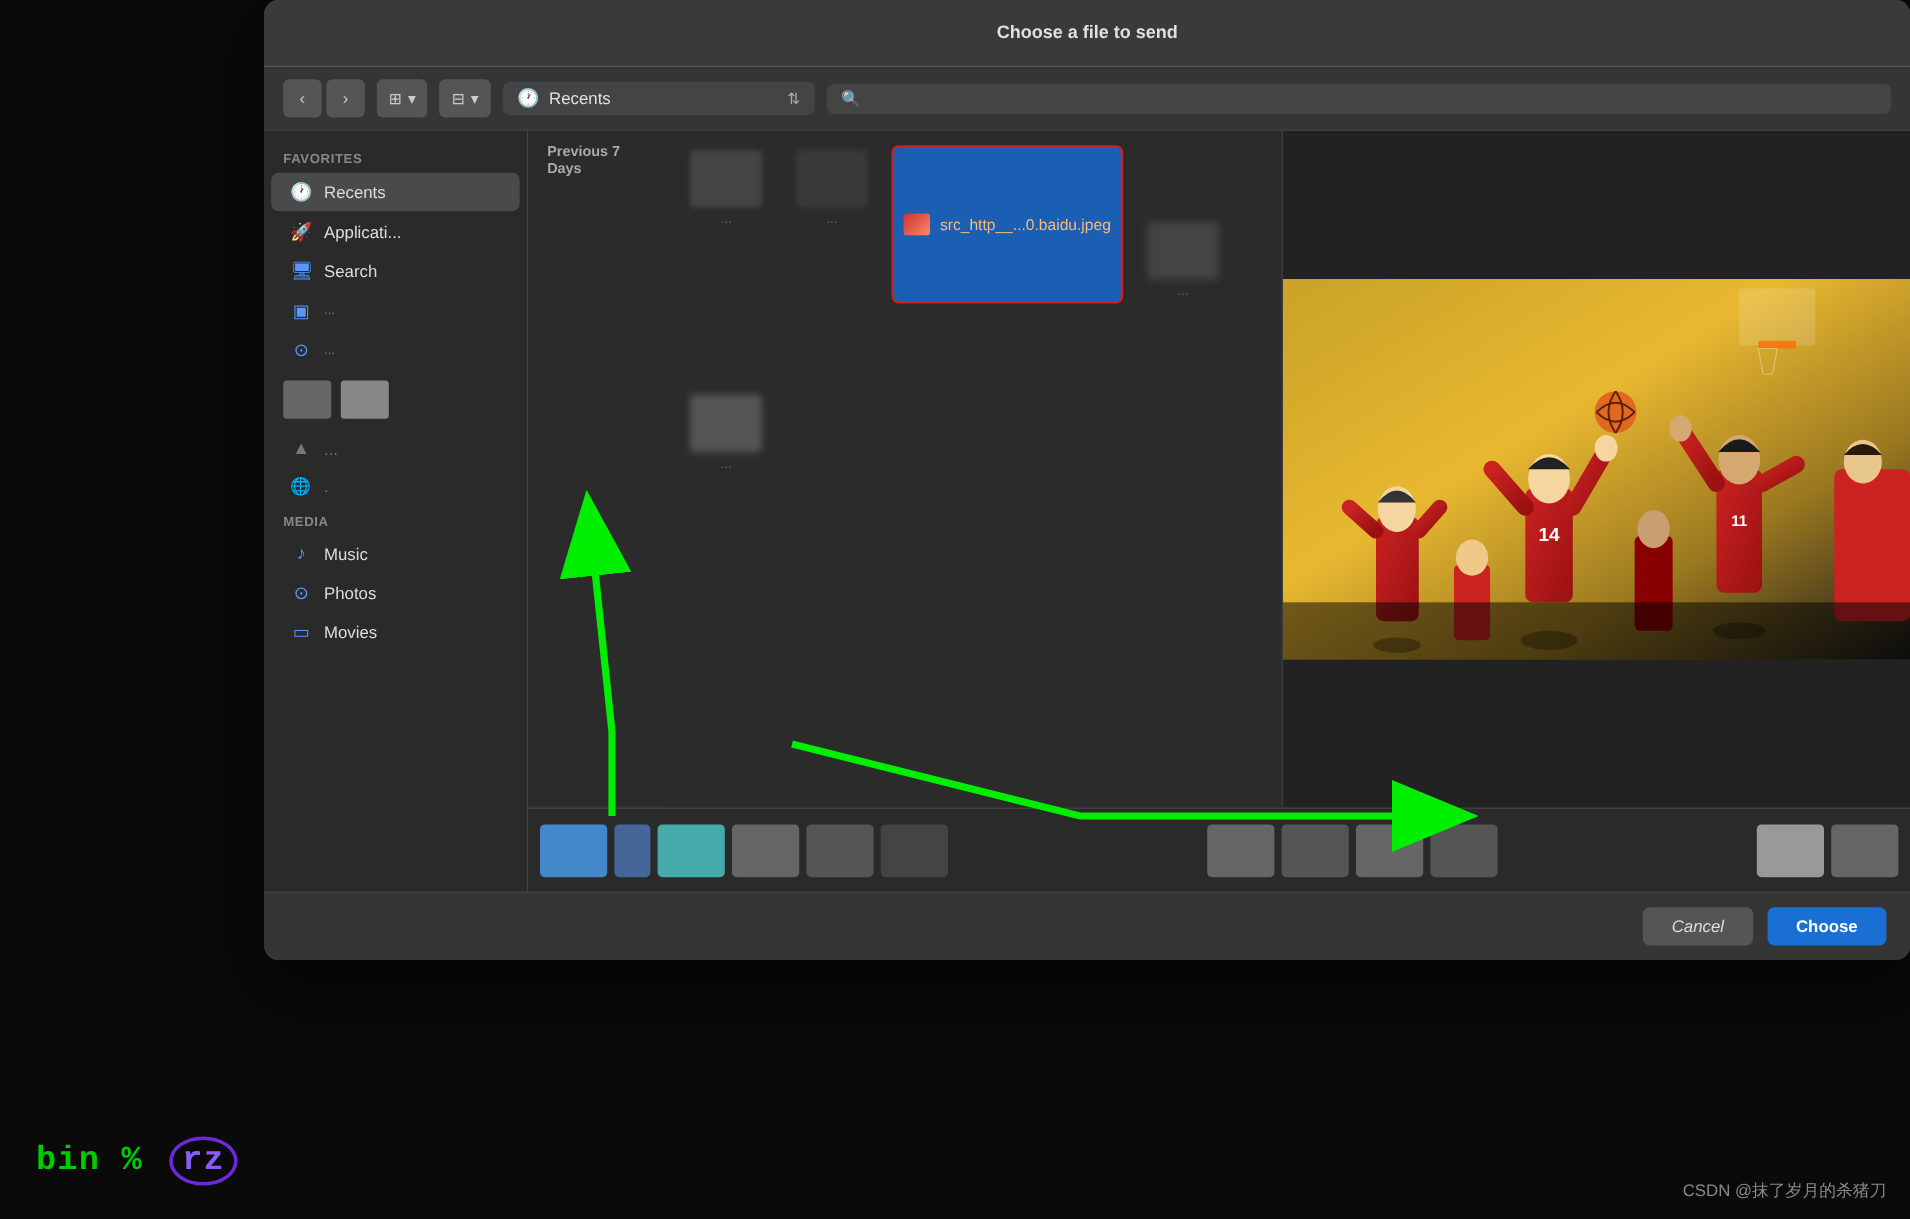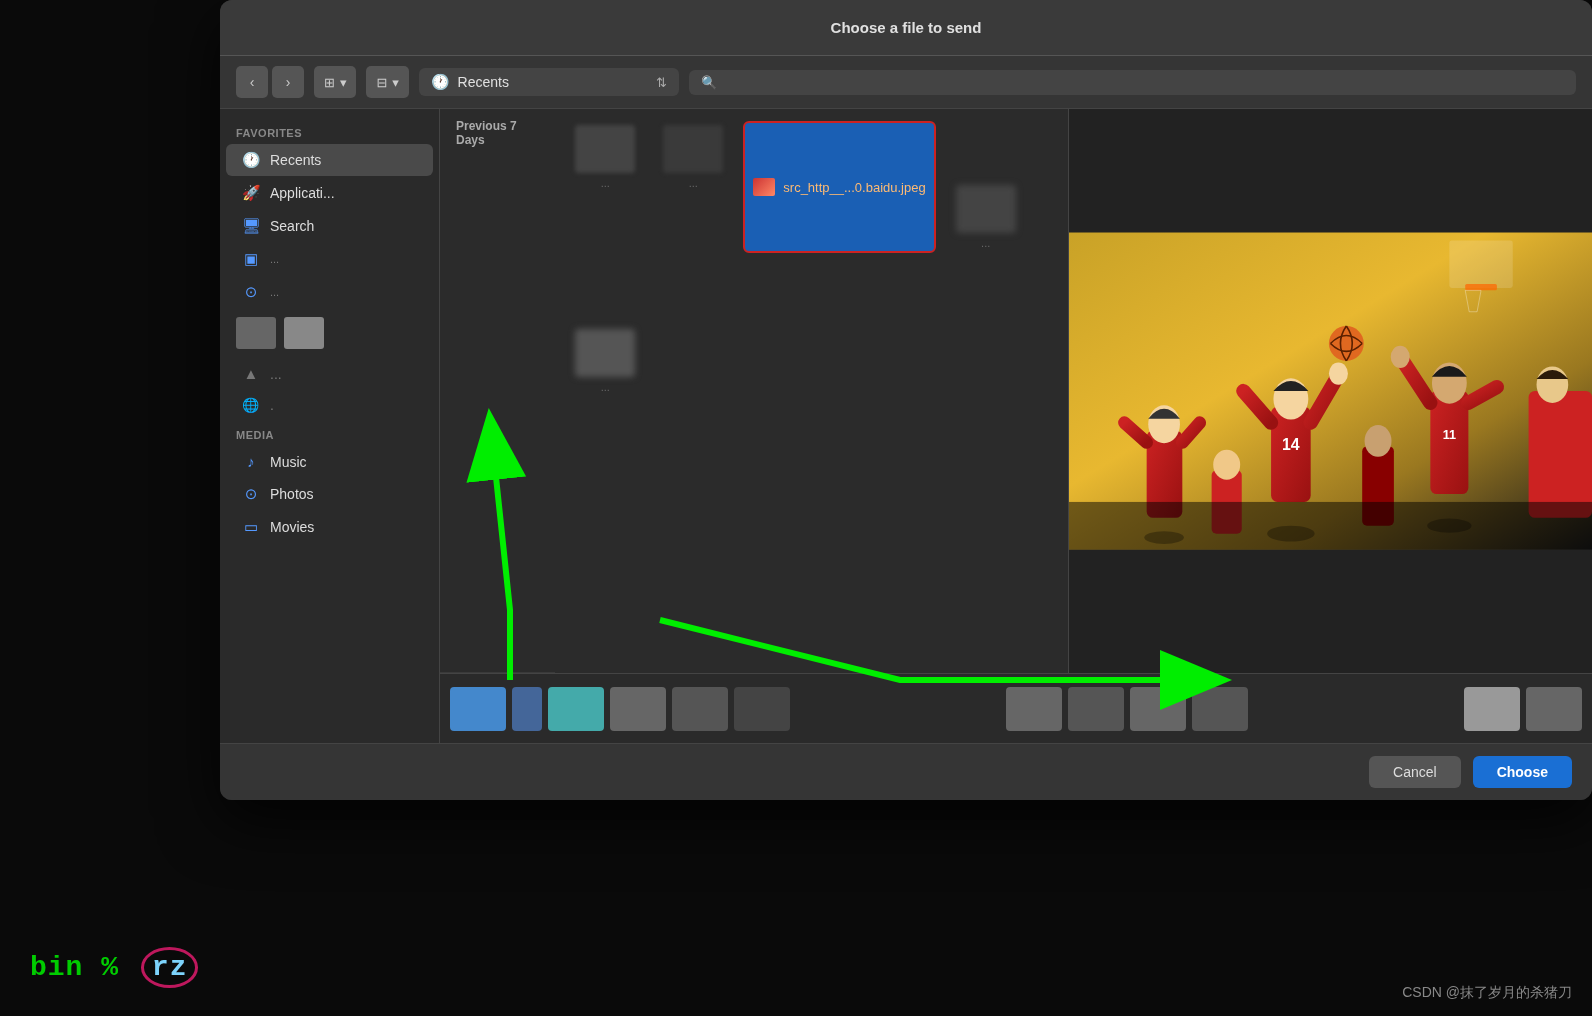--- a/index.html
+++ b/index.html
@@ -42,24 +42,24 @@
     .terminal-line2 {
       color: #00cc00;
       font-family: 'Courier New', monospace;
       font-size: 28px;
       font-weight: bold;
       letter-spacing: 1px;
     }
 
     .rz-highlight {
       display: inline-block;
-      border: 3px solid #be185d;
+      border: 3px solid #6d28d9;
       border-radius: 50%;
       padding: 2px 8px;
-      color: #7dd3fc;
+      color: #8b5cf6;
       margin-left: 4px;
     }
 
     .csdn-watermark {
       position: absolute;
       bottom: 14px;
       right: 20px;
       color: #888;
       font-size: 14px;
       z-index: 2;
@@ -347,20 +347,21 @@
     }
 
     .btn-cancel {
       background: #555;
       border: none;
       border-radius: 6px;
       color: #ddd;
       padding: 8px 24px;
       font-size: 14px;
       cursor: pointer;
+      font-style: italic;
     }
 
     .btn-choose {
       background: #1a6fd4;
       border: none;
       border-radius: 6px;
       color: #fff;
       padding: 8px 24px;
       font-size: 14px;
       font-weight: 600;

